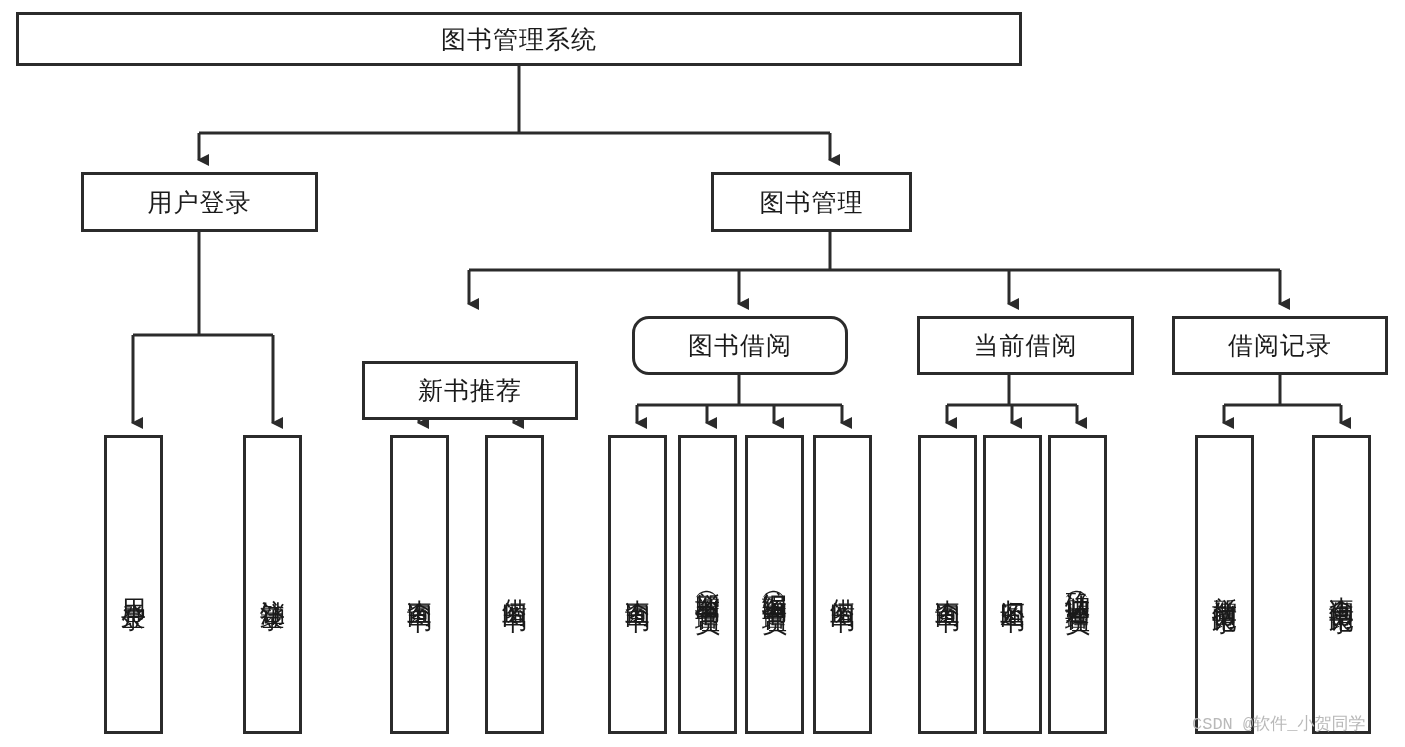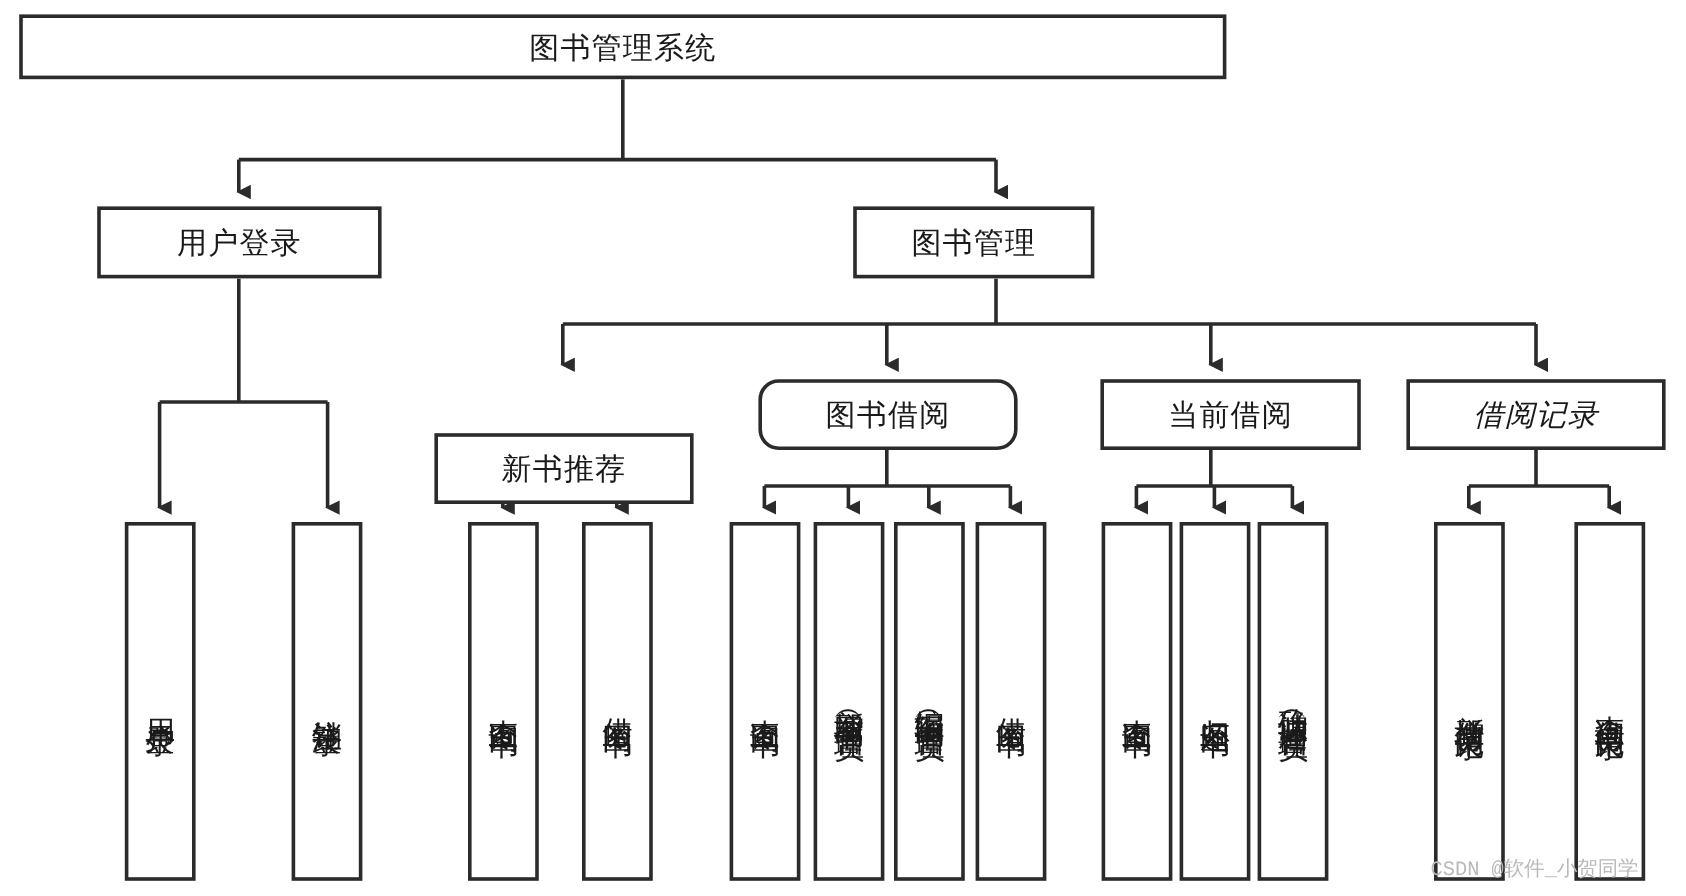--- a/index.html
+++ b/index.html
@@ -152,21 +152,21 @@
   </div>
 
   <div class="node horiz" style="left:632px;top:316px;width:216px;height:59px;border-radius:17px;">
     <span>图书借阅</span>
   </div>
 
   <div class="node horiz" style="left:901px;top:316px;width:217px;height:59px;margin-left:16px;">
     <span>当前借阅</span>
   </div>
 
-  <div class="node horiz" style="left:1172px;top:316px;width:216px;height:59px;font-style:italic;">
+  <div class="node horiz" style="left:1172px;top:316px;width:216px;height:59px;">
     <span>借阅记录</span>
   </div>
 
   <div class="node vert" style="left:104px;top:435px;width:59px;height:299px;">
     <span class="vlabel">用户登录</span>
   </div>
 
   <div class="node vert" style="left:243px;top:435px;width:59px;height:299px;">
     <span class="vlabel">注销登录</span>
   </div>

